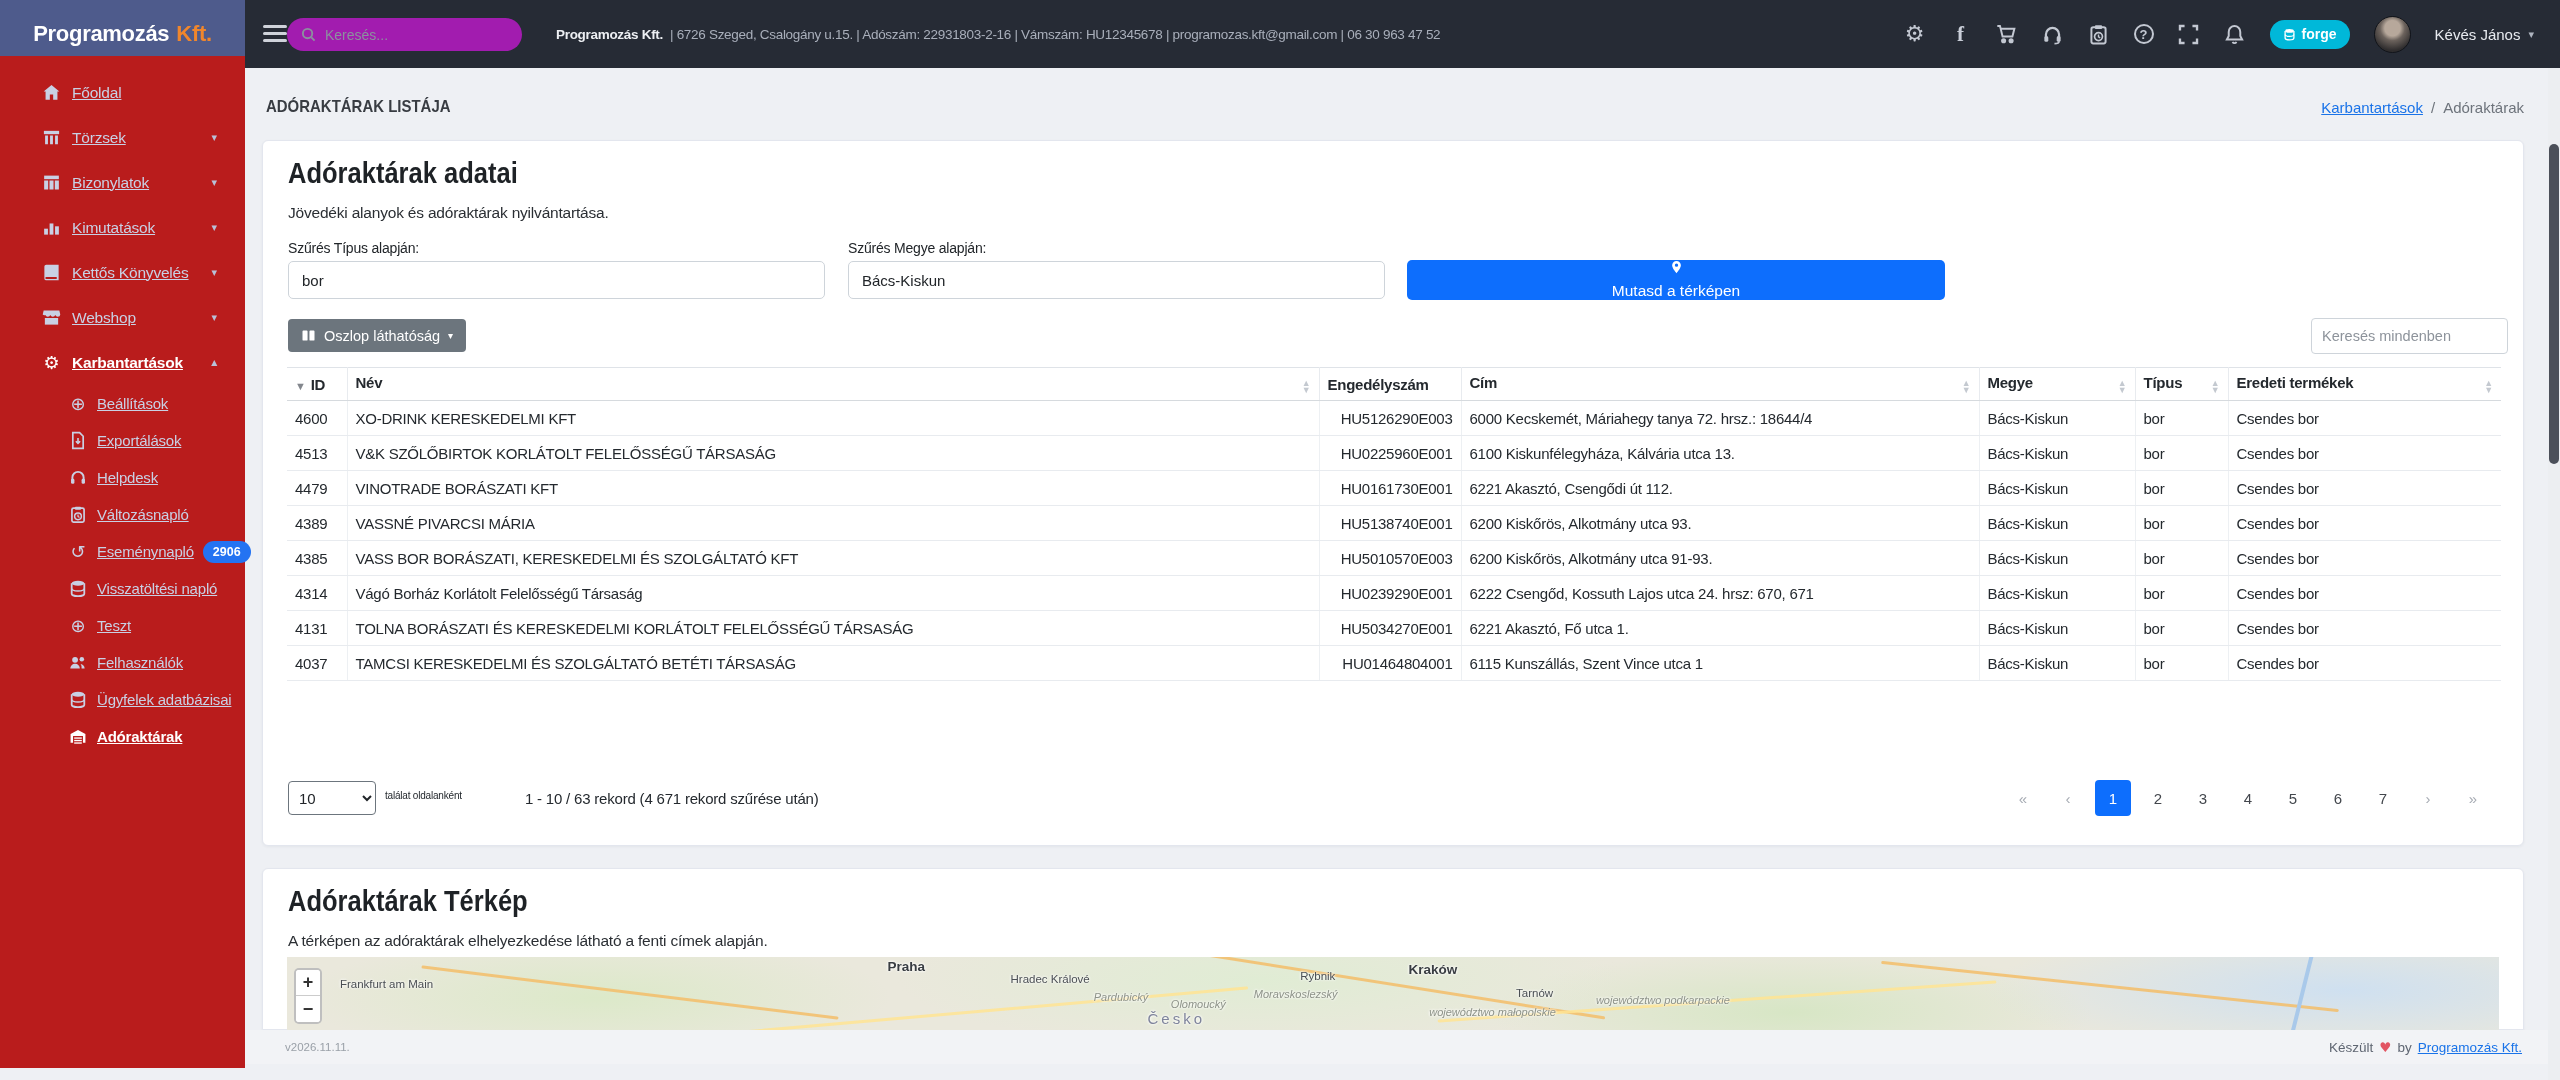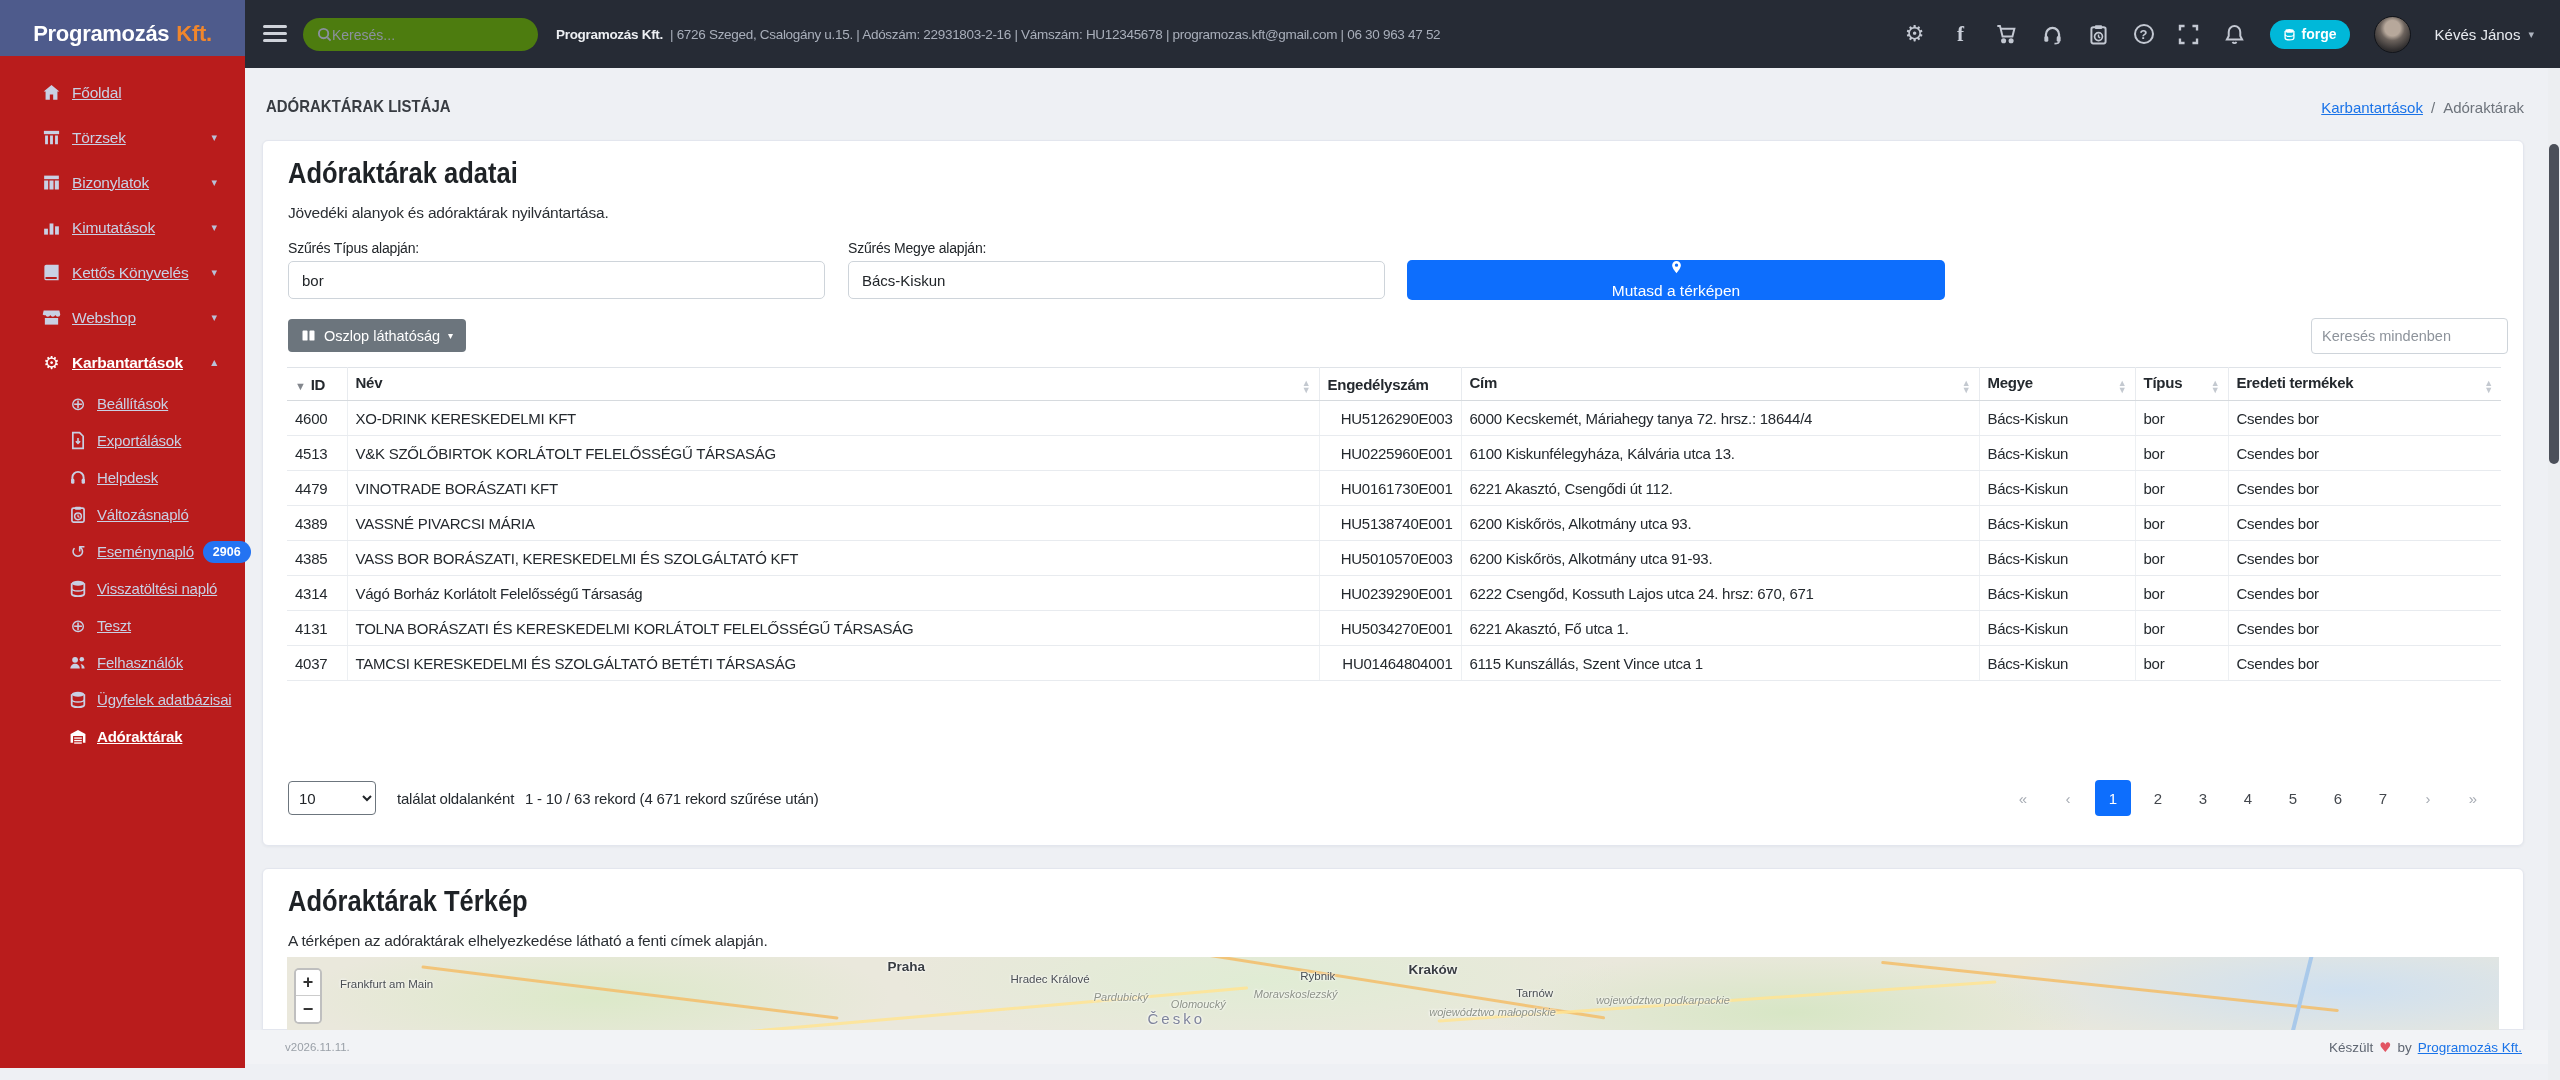--- a/index.html
+++ b/index.html
@@ -8,22 +8,22 @@
   .cond { display:inline-block; transform:scaleX(.88); transform-origin:0 50%; white-space:nowrap; }
 
   
   .topbar { position:absolute; left:0; top:0; width:2560px; height:68px; background:#262b35; }
   .brand { position:absolute; left:0; top:0; width:245px; height:68px; background:#4e5b8c;
            display:flex; align-items:center; justify-content:center; gap:7px;
            font-size:22px; font-weight:700; color:#fff; letter-spacing:-0.3px; }
   .brand .kft { color:#f0862c; }
   .hamburger { position:absolute; left:263px; top:25px; width:24px; height:18px; cursor:pointer; }
   .hamburger i { display:block; height:2.6px; background:#cfd3da; margin-bottom:4.6px; border-radius:2px; }
-  .search-pill { position:absolute; left:303px; top:18px; width:235px; height:33px; background:#4d7c0f;
-                 border-radius:17px; display:flex; align-items:center; padding:0 14px; gap:0; }
+  .search-pill { position:absolute; left:287px; top:18px; width:235px; height:33px; background:#a21caf;
+                 border-radius:17px; display:flex; align-items:center; padding:0 14px; gap:9px; }
   .search-pill svg { width:15px; height:15px; stroke:#8b919e; fill:none; stroke-width:2; }
   .search-pill input { background:transparent; border:none; outline:none; color:#c7ccd6; font-size:14px; width:160px; font-family:inherit; }
   .search-pill input::placeholder { color:#8b919e; }
   .company { position:absolute; left:556px; top:0; height:68px; display:flex; align-items:center;
              font-size:13.5px; color:#a9afbb; letter-spacing:-0.3px; white-space:nowrap; }
   .company b { color:#edeff3; margin-right:7px; }
   .top-icons { position:absolute; right:26px; top:0; height:68px; display:flex; align-items:center; gap:24px; color:#c3c8d2; }
   .tico { width:22px; height:22px; display:flex; align-items:center; justify-content:center; cursor:pointer; }
   .tico svg { width:21px; height:21px; }
   .uico { font-family:"DejaVu Sans",sans-serif; font-style:normal; }
@@ -93,21 +93,21 @@
   table.grid th:last-child, table.grid td:last-child { border-right:none; }
   table.grid td { height:35px; padding:0 8px; border-bottom:1px solid #e8ebef; border-right:1px solid #edf0f3;
                   white-space:nowrap; overflow:hidden; }
   th.num, td.c2 { text-align:right; padding-right:10px; }
   .sorts { float:right; display:inline-flex; flex-direction:column; line-height:7px; font-size:9px; color:#c4c9d0; margin-top:6px; }
   .sorted-ico { color:#83878d; font-size:11px; margin-right:5px; }
 
   
   .psel { position:absolute; left:25px; top:640px; width:88px; height:34px; border:1px solid #6c757d; border-radius:4px;
           font-size:15px; padding:0 6px; color:#212529; font-family:inherit; background:#fff; }
-  .plabel { position:absolute; left:134px; top:649px; font-size:15px; color:#24292e; letter-spacing:-0.2px; }
+  .plabel { position:absolute; left:122px; top:649px; font-size:10px; color:#24292e; letter-spacing:-0.2px; }
   .psummary { position:absolute; left:262px; top:649px; font-size:15px; color:#24292e; letter-spacing:-0.2px; }
   .pages { position:absolute; right:32px; top:639px; display:flex; gap:9px; align-items:center; }
   .pbtn { min-width:36px; height:36px; display:flex; align-items:center; justify-content:center; font-size:15px;
           color:#43474d; cursor:pointer; border-radius:4px; padding:0 6px; }
   .pbtn.nav { color:#a6abb3; }
   .pbtn.on { background:#0d6efd; color:#fff; }
 
   
   .map { position:absolute; left:24px; right:24px; top:88px; height:74px; overflow:hidden; background:
          radial-gradient(ellipse 420px 90px at 14% 55%, #dce9c9 0%, transparent 70%),

